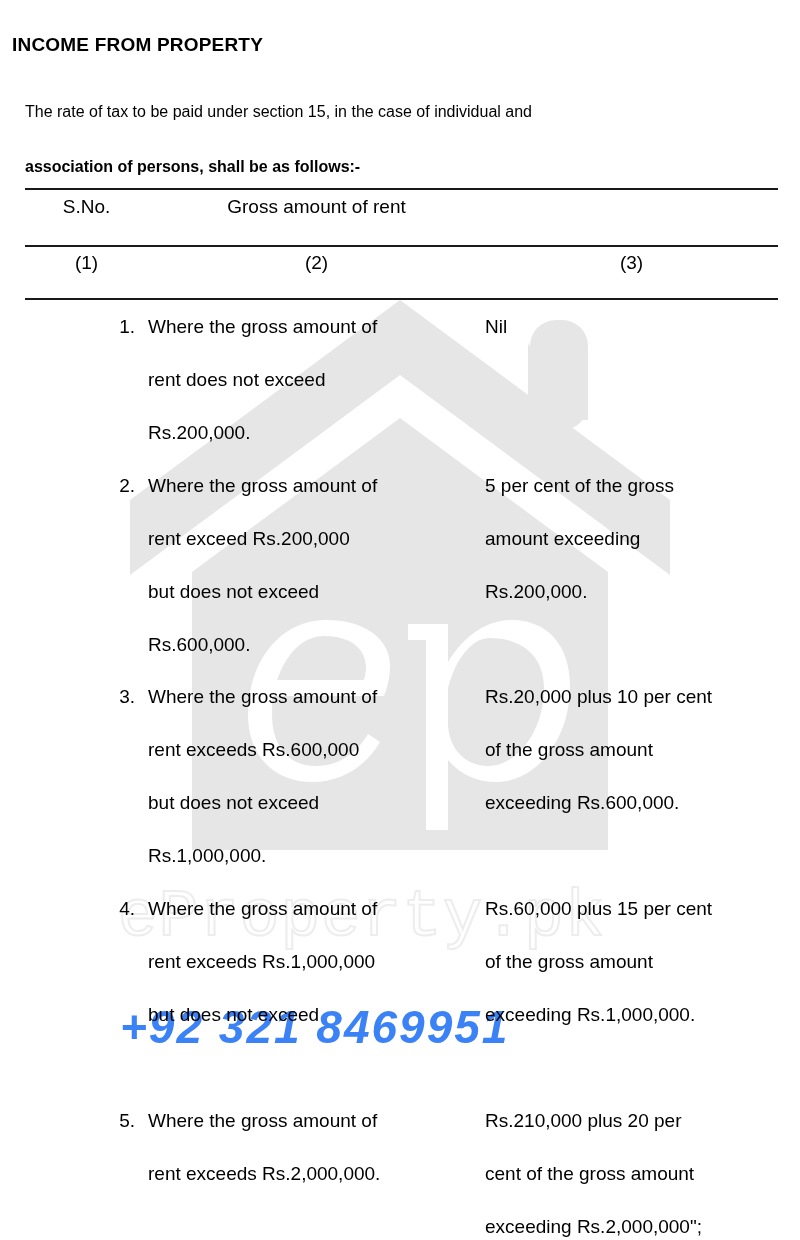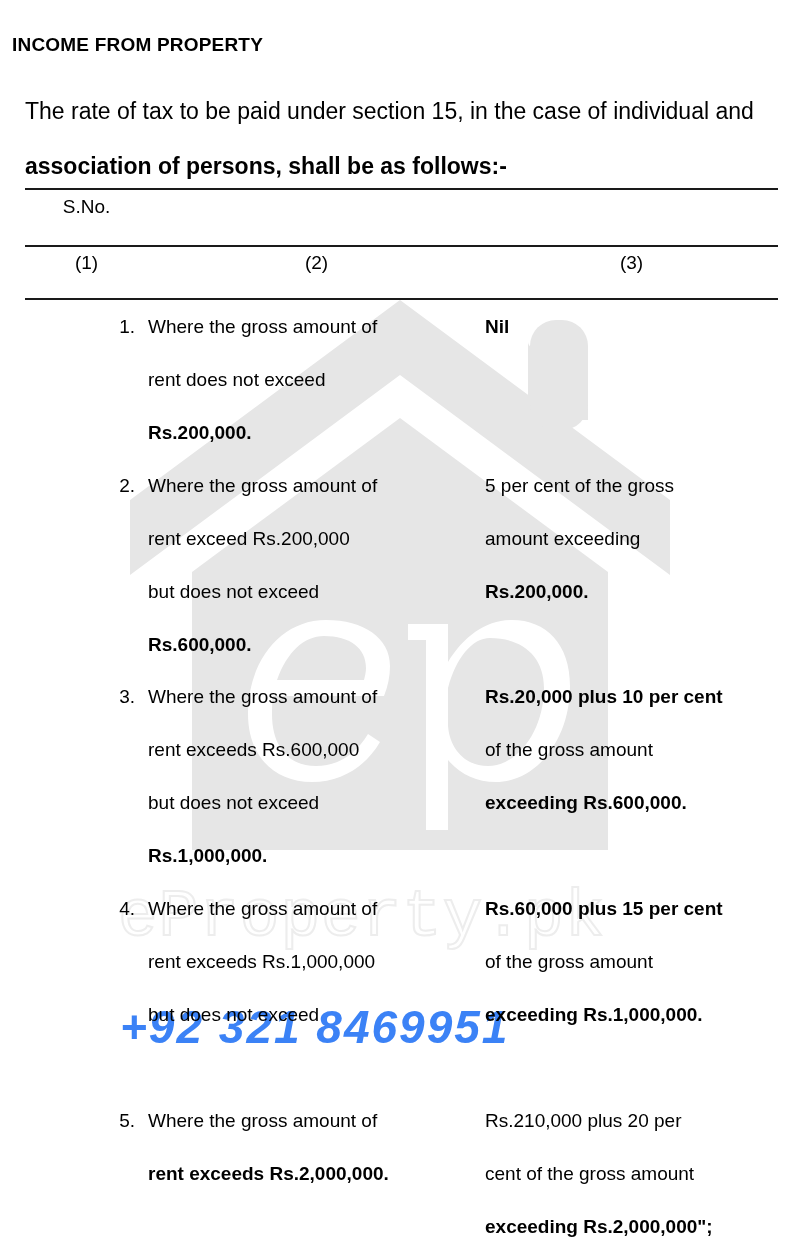--- a/index.html
+++ b/index.html
@@ -73,21 +73,21 @@
     font-size: 19px;
     font-weight: bold;
     letter-spacing: 0.2px;
   }
 
   .intro {
     position: absolute;
     left: 25px;
     top: 84px;
     width: 753px;
-    font-size: 23px;
+    font-size: 16px;
     line-height: 55px;
     text-align: justify;
     text-align-last: left;
   }
   .intro .line {
     display: block;
     text-align: justify;
   }
   .intro .line.last {
     text-align: center;
@@ -151,21 +151,20 @@
     line-height: 53px;
     text-align: justify;
     text-align-last: left;
   }
   .c-desc .line, .c-rate .line {
     display: block;
     text-align: justify;
   }
   .c-desc .line.last, .c-rate .line.last {
     text-align: left;
-    font-weight: bold;
   }
 </style>
 </head>
 <body>
 
 <div id="watermark-layer">
 
   <div class="wm-brand">eProperty.pk</div>
 
   <svg class="wm-house" viewBox="0 0 540 560">
@@ -205,20 +204,21 @@
     <span class="line">The rate of tax to be paid under section 15, in the case of individual and</span>
     <span class="line last">association of persons, shall be as follows:-</span>
   </div>
 
   <div class="rule r1"></div>
   <div class="rule r2"></div>
   <div class="rule r3"></div>
 
   <div class="hdr-row h1">
     <div class="hdr-c1">S.No.</div>
+    <div class="hdr-c2">Gross amount of rent</div>
   </div>
 
   <div class="hdr-row h2">
     <div class="hdr-c1">(1)</div>
     <div class="hdr-c2">(2)</div>
     <div class="hdr-c3">(3)</div>
   </div>
 
   <div class="trow" style="top:300px;">
     <div class="c-no">1.</div>

